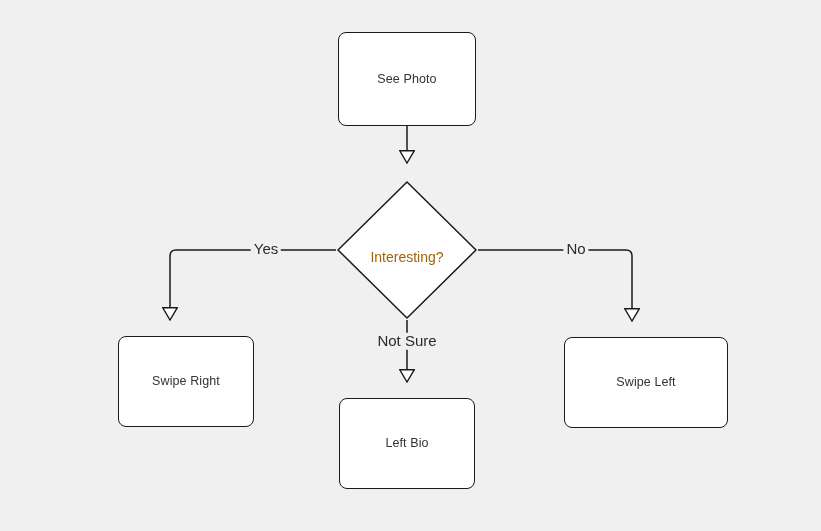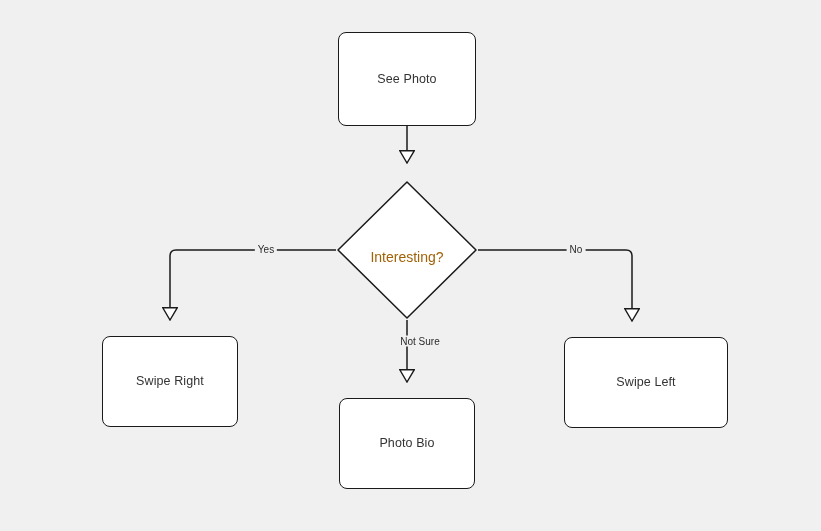--- a/index.html
+++ b/index.html
@@ -65,21 +65,21 @@
     display: flex;
     align-items: center;
     justify-content: center;
     font-size: 14px;
     color: #a16207;
     white-space: nowrap;
     pointer-events: none;
   }
   .edge-label {
     position: absolute;
-    font-size: 10px;
+    font-size: 15px;
     color: #2b2b2b;
     background: #f0f0f0;
     padding: 0 3px;
     white-space: nowrap;
     transform: translate(-50%, -50%);
     line-height: 1.1;
   }
 </style>
 </head>
 <body>
@@ -106,31 +106,31 @@
     <span class="node-label">See Photo</span>
   </div>
 
   <div class="decision-wrap" style="left:336px; top:180px; width:142px; height:140px;">
     <svg width="142" height="140" viewBox="0 0 142 140" xmlns="http://www.w3.org/2000/svg">
       <path d="M 71 2 L 140 70 L 71 138 L 2 70 Z" fill="#ffffff" stroke="#1a1a1a" stroke-width="1.5" stroke-linejoin="round"></path>
     </svg>
     <div class="decision-label">Interesting?</div>
   </div>
 
-  <div class="node process" style="left:102px; top:336px; width:136px; height:91px;">
+  <div class="node process" style="left:118px; top:336px; width:136px; height:91px;">
     <span class="node-label">Swipe Right</span>
   </div>
 
   <div class="node process" style="left:339px; top:398px; width:136px; height:91px;">
-    <span class="node-label">Photo Bio</span>
+    <span class="node-label">Left Bio</span>
   </div>
 
   <div class="node process" style="left:564px; top:337px; width:164px; height:91px;">
     <span class="node-label">Swipe Left</span>
   </div>
 
   <div class="edge-label" style="left:266px; top:249px;">Yes</div>
 
   <div class="edge-label" style="left:540px; top:249px;margin-left:36px;">No</div>
 
-  <div class="edge-label" style="left:407px; top:341px;margin-left:13px;">Not Sure</div>
+  <div class="edge-label" style="left:407px; top:341px;">Not Sure</div>
 
 </div>
 
 </body></html>

